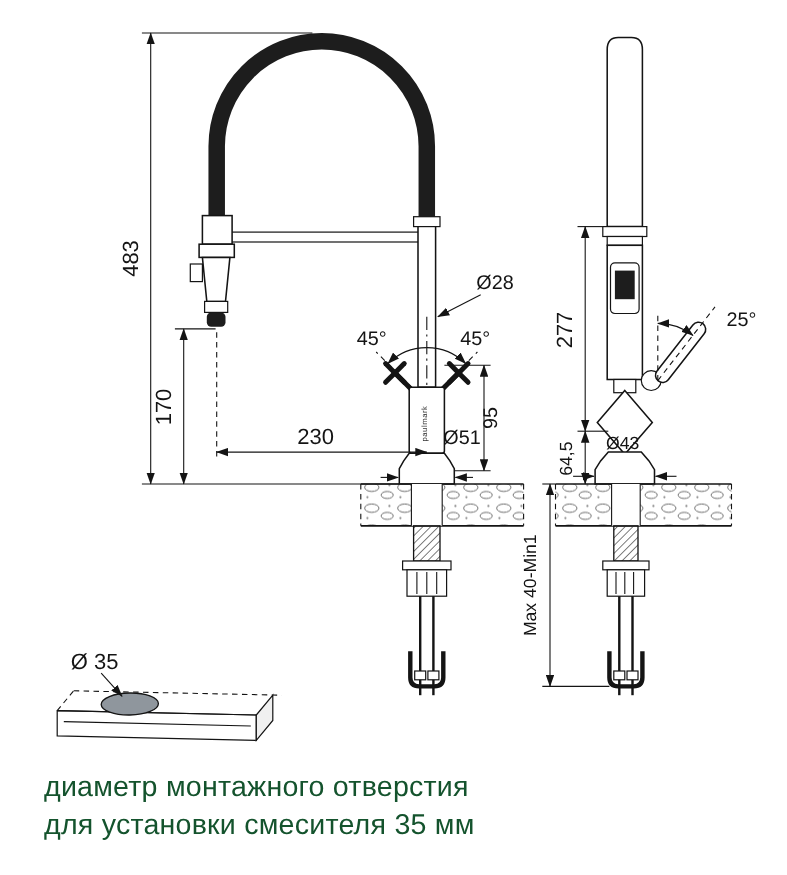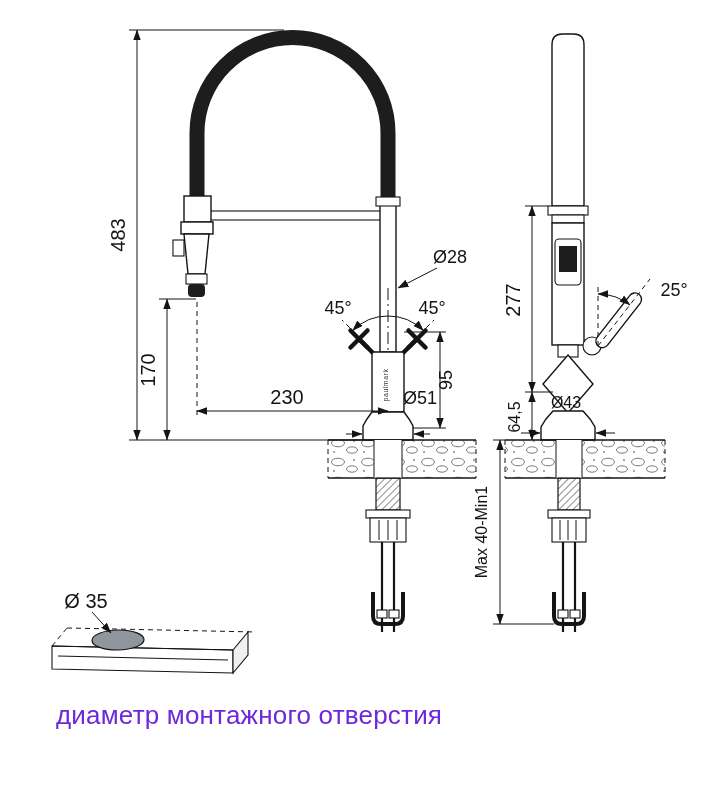--- a/index.html
+++ b/index.html
@@ -17,22 +17,22 @@
   .rod{stroke:#141414;stroke-width:2.2;}
   .bracket{stroke:#141414;stroke-width:4;fill:none;}
   .dash{stroke-dasharray:5 4;}
   .dashdot{stroke-dasharray:12 4 2 4;}
   .dim{stroke:#141414;stroke-width:1;fill:none;}
   svg text{font-family:"Liberation Sans",sans-serif;fill:#141414;}
   .dtxt{font-size:20px;}
   .dtxt-m{font-size:18px;}
   .dtxt-s{font-size:16px;}
   .brandtxt{font-size:7px;letter-spacing:.5px;fill:#333;}
-  .caption{position:absolute;left:56px;top:698px;font-size:26px;line-height:34px;
-           color:#6d28d9;letter-spacing:.2px;}
+  .caption{position:absolute;left:40px;top:698px;font-size:26px;line-height:34px;
+           color:#14532d;letter-spacing:.2px;}
 </style>
 </head>
 <body>
 
 <div class="page">
 
 <svg class="drawing" width="715" height="695" viewBox="0 0 715 695">
   <defs>
     <marker id="aE" viewBox="0 0 10 7" markerWidth="11" markerHeight="8" refX="9.5" refY="3.5" orient="auto" markerUnits="userSpaceOnUse">
       <path d="M0,0 L10,3.5 L0,7 Z" fill="#141414"></path>
@@ -249,15 +249,16 @@
     <line class="ln" x1="52" y1="646" x2="233" y2="650"></line>
     <line class="ln" x1="58" y1="656" x2="228" y2="660" stroke="#bdbdbd"></line>
     <ellipse cx="118" cy="640" rx="26" ry="10" fill="#8f969d" stroke="#141414" stroke-width="1.2" transform="rotate(-1 118 640)"></ellipse>
     <line class="dim" x1="92" y1="612" x2="111" y2="633" marker-end="url(#aE)"></line>
     <text class="dtxt" x="86" y="608" text-anchor="middle">Ø 35</text>
   </g>
 </svg>
 
 <div class="caption">
   <div>диаметр монтажного отверстия</div>
+  <div>для установки смесителя 35 мм</div>
 </div>
 
 </div>
 
 </body></html>

